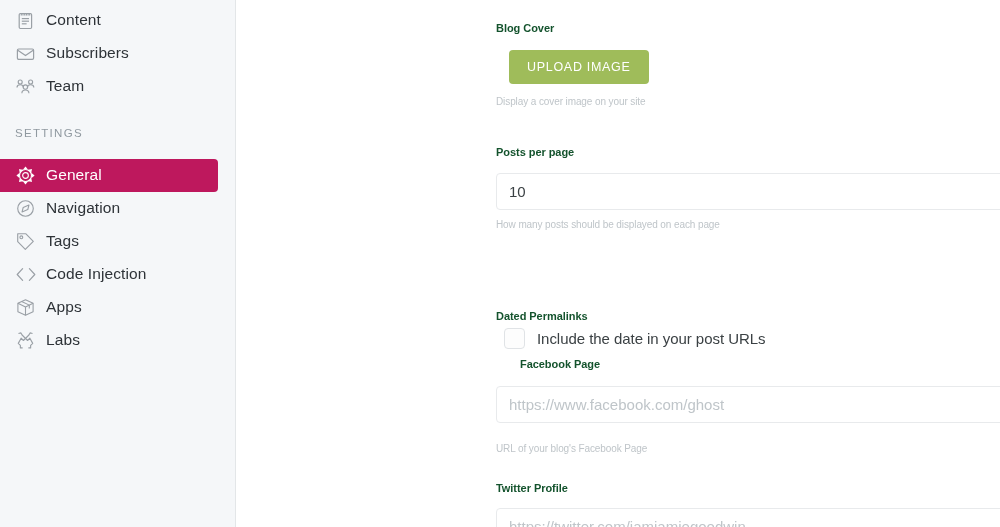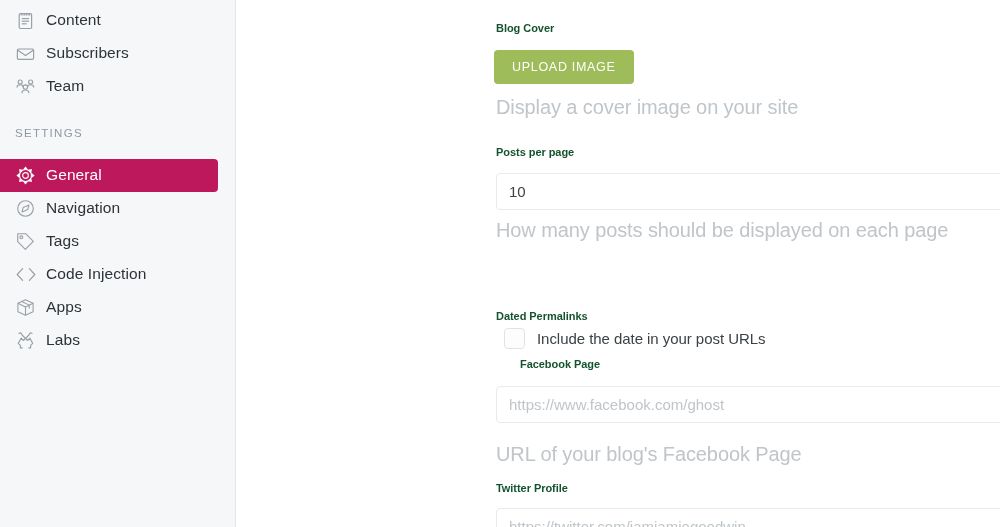--- a/index.html
+++ b/index.html
@@ -89,21 +89,21 @@
 
   .field-label {
     font-size: 11px;
     font-weight: bold;
     color: #14532d;
     letter-spacing: -0.05px;
     margin: 0;
   }
 
   .field-help {
-    font-size: 20px;
+    font-size: 10px;
     color: #bfc5c9;
     margin: 0;
     letter-spacing: -0.1px;
   }
 
   .btn-upload {
     display: inline-block;
     background: #9fbc5a;
     color: #ffffff;
     border: none;
@@ -277,21 +277,21 @@
         </span>
         <span class="nav-label">Labs</span>
       </li>
     </ul>
   </nav>
 
   <main class="content">
 
     <div class="field-group">
       <div class="field-label" style="position:absolute; left:260px; top:22px;">Blog Cover</div>
-      <button class="btn-upload" style="position:absolute; left:258px; top:50px;">UPLOAD IMAGE</button>
+      <button class="btn-upload" style="position:absolute; left:273px; top:50px;">UPLOAD IMAGE</button>
       <div class="field-help" style="position:absolute; left:260px; top:96px;">Display a cover image on your site</div>
     </div>
 
     <div class="field-group">
       <div class="field-label" style="position:absolute; left:260px; top:146px;">Posts per page</div>
       <div class="number-wrap" style="position:absolute; left:260px; top:173px;">
         <input class="text-input" type="text" value="10" style="">
 
       </div>
       <div class="field-help" style="position:absolute; left:260px; top:219px;">How many posts should be displayed on each page</div>

